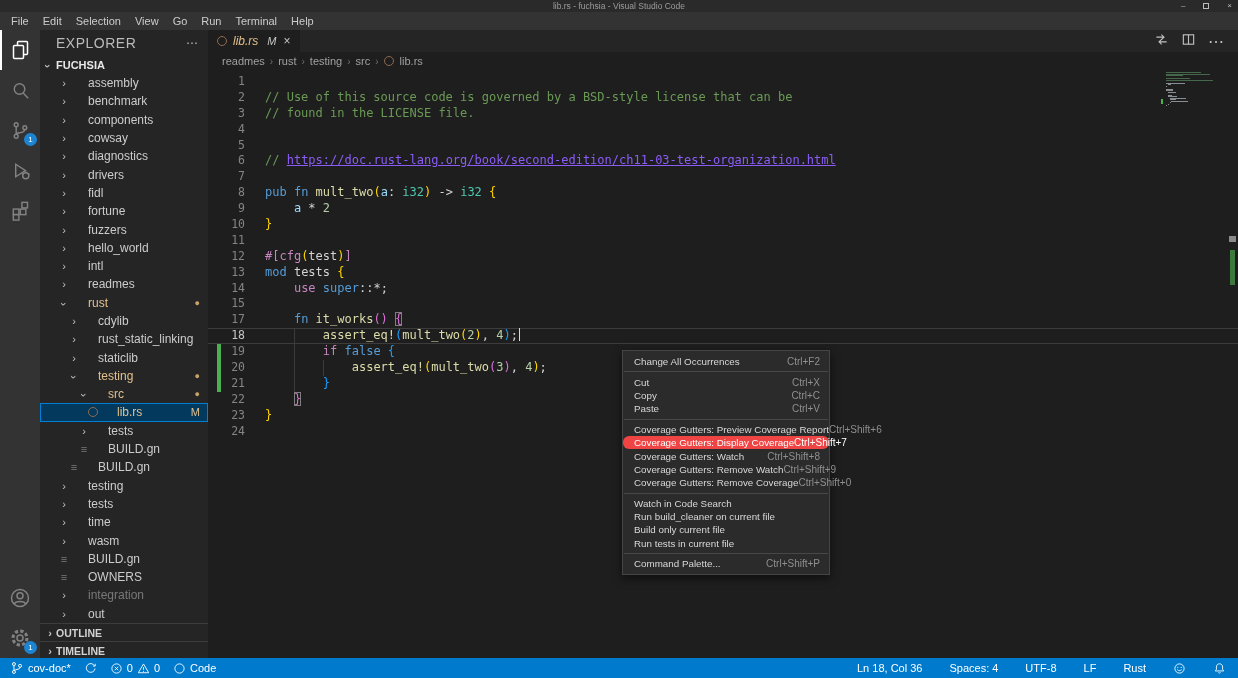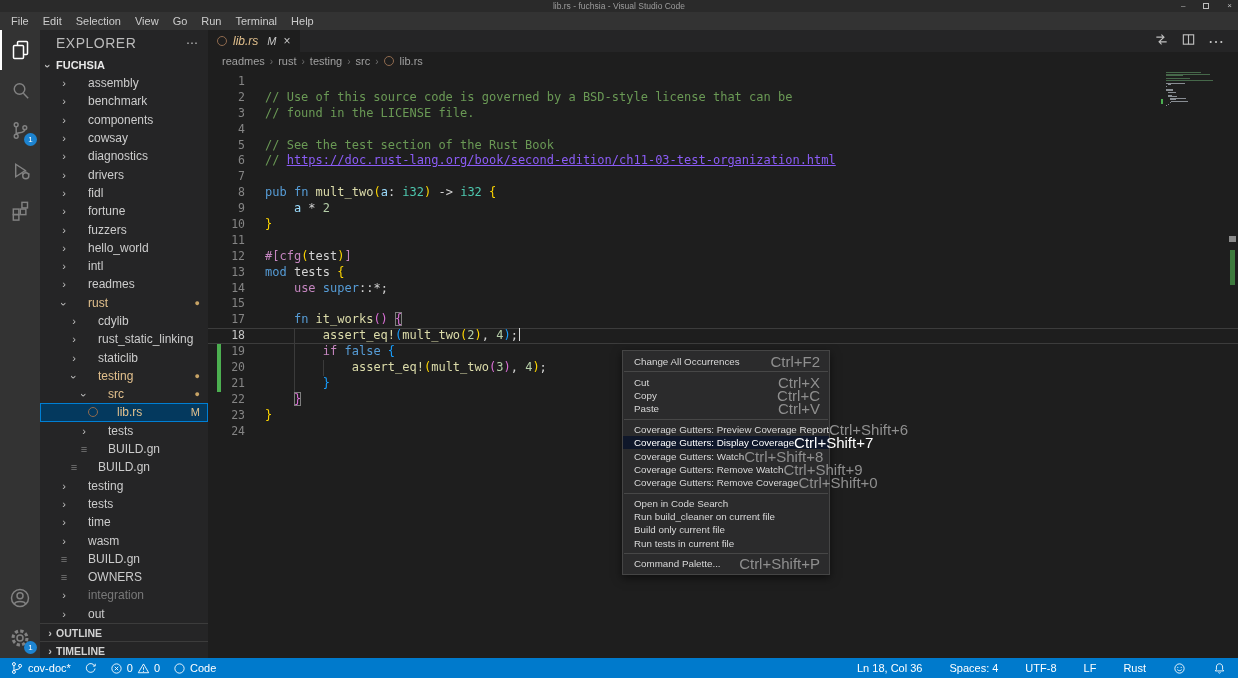--- a/index.html
+++ b/index.html
@@ -82,22 +82,22 @@
   .mm-bar { position:absolute; height:1.1px; }
   .mm-git { position:absolute; left:-5px; width:2px; background:#4caf50; }
   .ov-cursor { position:absolute; right:2px; top:206px; width:7px; height:6px; background:#8a8a8a; }
   .ov-git { position:absolute; right:3px; top:220px; width:5px; height:35px; background:#3e7a3e; }
 
   
   .ctx-menu { position:absolute; left:622px; top:350px; width:208px; background:#2b2b2c;
               border:1px solid #454545; box-shadow:0 3px 9px rgba(0,0,0,.55); padding:4px 0; z-index:50; }
   .cm-item { height:13.4px; display:flex; align-items:center; padding:0 9px 0 11px; }
   .cm-label { font-size:9.8px; color:#d8d8d8; flex:1; white-space:nowrap; }
-  .cm-key { font-size:15px; color:#8f8f8f; white-space:nowrap; }
-  .cm-item.active { background:#0f172a; }
+  .cm-key { font-size:10px; color:#8f8f8f; white-space:nowrap; }
+  .cm-item.active { background:#ef4444;border-radius:6px; }
   .cm-item.active .cm-label, .cm-item.active .cm-key { color:#ffffff; }
   .cm-sep { height:1px; background:#474747; margin:3px 1px; }
 
   
   .statusbar { position:absolute; left:0; top:658px; width:1238px; height:20px; background:#007acc;
                display:flex; align-items:center; color:#ffffff; font-size:11px; }
   .sbr-item { display:flex; align-items:center; gap:4px; margin-right:13px; }
   .statusbar svg { stroke:#ffffff; fill:none; stroke-width:1.1; }
   .sbr-left { display:flex; align-items:center; padding-left:10px; }
   .sbr-right { margin-left:auto; display:flex; align-items:center; padding-right:12px; }
@@ -367,21 +367,21 @@
         <span>src</span>
         <span class="bc-sep">›</span>
         <span class="fi-rust"></span>
         <span>lib.rs</span>
       </div>
     <div class="code-area" id="code-area">
         <div class="code-line"><span class="ln">1</span></div>
         <div class="code-line"><span class="ln">2</span><span class="code"><span style="color: rgb(106, 153, 85);">// Use of this source code is governed by a BSD-style license that can be</span></span></div>
         <div class="code-line"><span class="ln">3</span><span class="code"><span style="color: rgb(106, 153, 85);">// found in the LICENSE file.</span></span></div>
         <div class="code-line"><span class="ln">4</span><span class="code"></span></div>
-        <div class="code-line"><span class="ln">5</span><span class="code"><span style="color: rgb(106, 153, 85);">// See the test section of the Rust Book</span></span></div>
+        <div class="code-line"><span class="ln">5</span></div>
         <div class="code-line"><span class="ln">6</span><span class="code"><span style="color: rgb(106, 153, 85);">// </span><span class="lnk" style="color: #8b5cf6;">https://doc.rust-lang.org/book/second-edition/ch11-03-test-organization.html</span></span></div>
         <div class="code-line"><span class="ln">7</span><span class="code"></span></div>
         <div class="code-line"><span class="ln">8</span><span class="code"><span style="color: rgb(86, 156, 214);">pub</span><span style="color: rgb(212, 212, 212);"> </span><span style="color: rgb(86, 156, 214);">fn</span><span style="color: rgb(212, 212, 212);"> </span><span style="color: rgb(220, 220, 170);">mult_two</span><span style="color: rgb(255, 215, 0);">(</span><span style="color: rgb(156, 220, 254);">a</span><span style="color: rgb(212, 212, 212);">: </span><span style="color: rgb(78, 201, 176);">i32</span><span style="color: rgb(255, 215, 0);">)</span><span style="color: rgb(212, 212, 212);"> -&gt; </span><span style="color: rgb(78, 201, 176);">i32</span><span style="color: rgb(212, 212, 212);"> </span><span style="color: rgb(255, 215, 0);">{</span></span></div>
         <div class="code-line"><span class="ln">9</span><span class="code"><span style="color: rgb(212, 212, 212);">    </span><span style="color: rgb(156, 220, 254);">a</span><span style="color: rgb(212, 212, 212);"> * </span><span style="color: rgb(181, 206, 168);">2</span></span></div>
         <div class="code-line"><span class="ln">10</span><span class="code"><span style="color: rgb(255, 215, 0);">}</span></span></div>
         <div class="code-line"><span class="ln">11</span><span class="code"></span></div>
         <div class="code-line"><span class="ln">12</span><span class="code"><span style="color: rgb(197, 134, 192);">#[cfg</span><span style="color: rgb(255, 215, 0);">(</span><span style="color: rgb(212, 212, 212);">test</span><span style="color: rgb(255, 215, 0);">)</span><span style="color: rgb(197, 134, 192);">]</span></span></div>
         <div class="code-line"><span class="ln">13</span><span class="code"><span style="color: rgb(86, 156, 214);">mod</span><span style="color: rgb(212, 212, 212);"> tests </span><span style="color: rgb(255, 215, 0);">{</span></span></div>
         <div class="code-line"><span class="ln">14</span><span class="code"><span style="color: rgb(212, 212, 212);">    </span><span style="color: rgb(197, 134, 192);">use</span><span style="color: rgb(212, 212, 212);"> </span><span style="color: rgb(86, 156, 214);">super</span><span style="color: rgb(212, 212, 212);">::*;</span></span></div>
         <div class="code-line"><span class="ln">15</span><span class="code"></span></div>
@@ -455,21 +455,21 @@
     <div class="cm-item">
       <span class="cm-label">Coverage Gutters: Remove Watch</span>
       <span class="cm-key">Ctrl+Shift+9</span>
     </div>
     <div class="cm-item">
       <span class="cm-label">Coverage Gutters: Remove Coverage</span>
       <span class="cm-key">Ctrl+Shift+0</span>
     </div>
     <div class="cm-sep"></div>
     <div class="cm-item">
-      <span class="cm-label">Open in Code Search</span>
+      <span class="cm-label">Watch in Code Search</span>
       <span class="cm-key"></span>
     </div>
     <div class="cm-item">
       <span class="cm-label">Run build_cleaner on current file</span>
       <span class="cm-key"></span>
     </div>
     <div class="cm-item">
       <span class="cm-label">Build only current file</span>
       <span class="cm-key"></span>
     </div>

